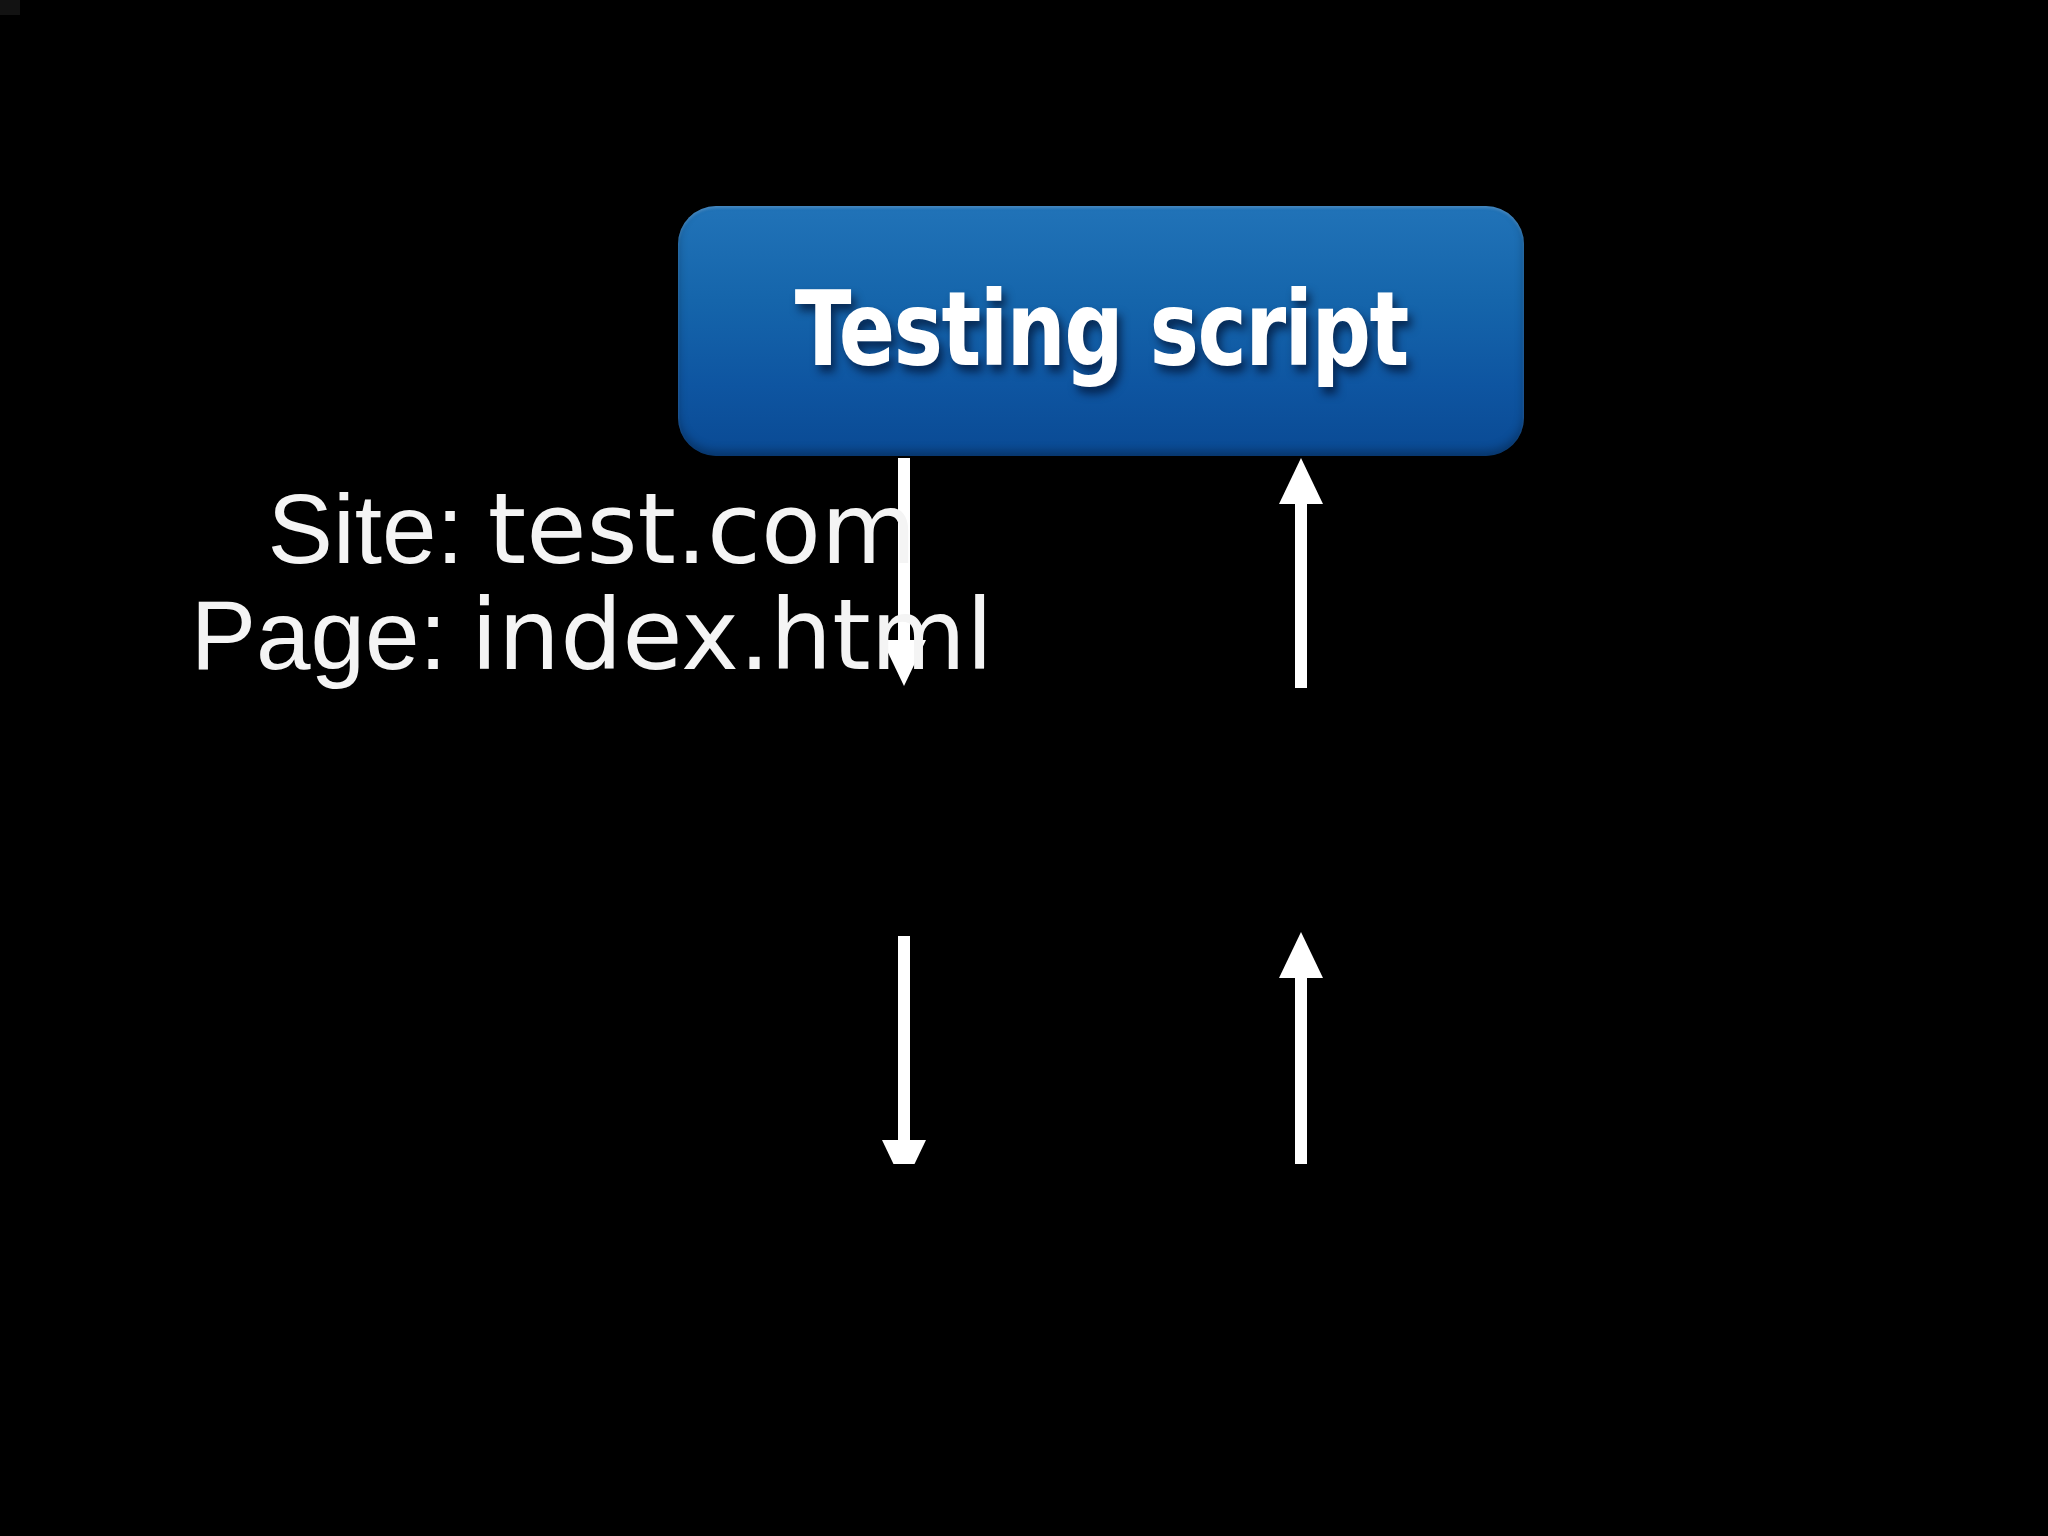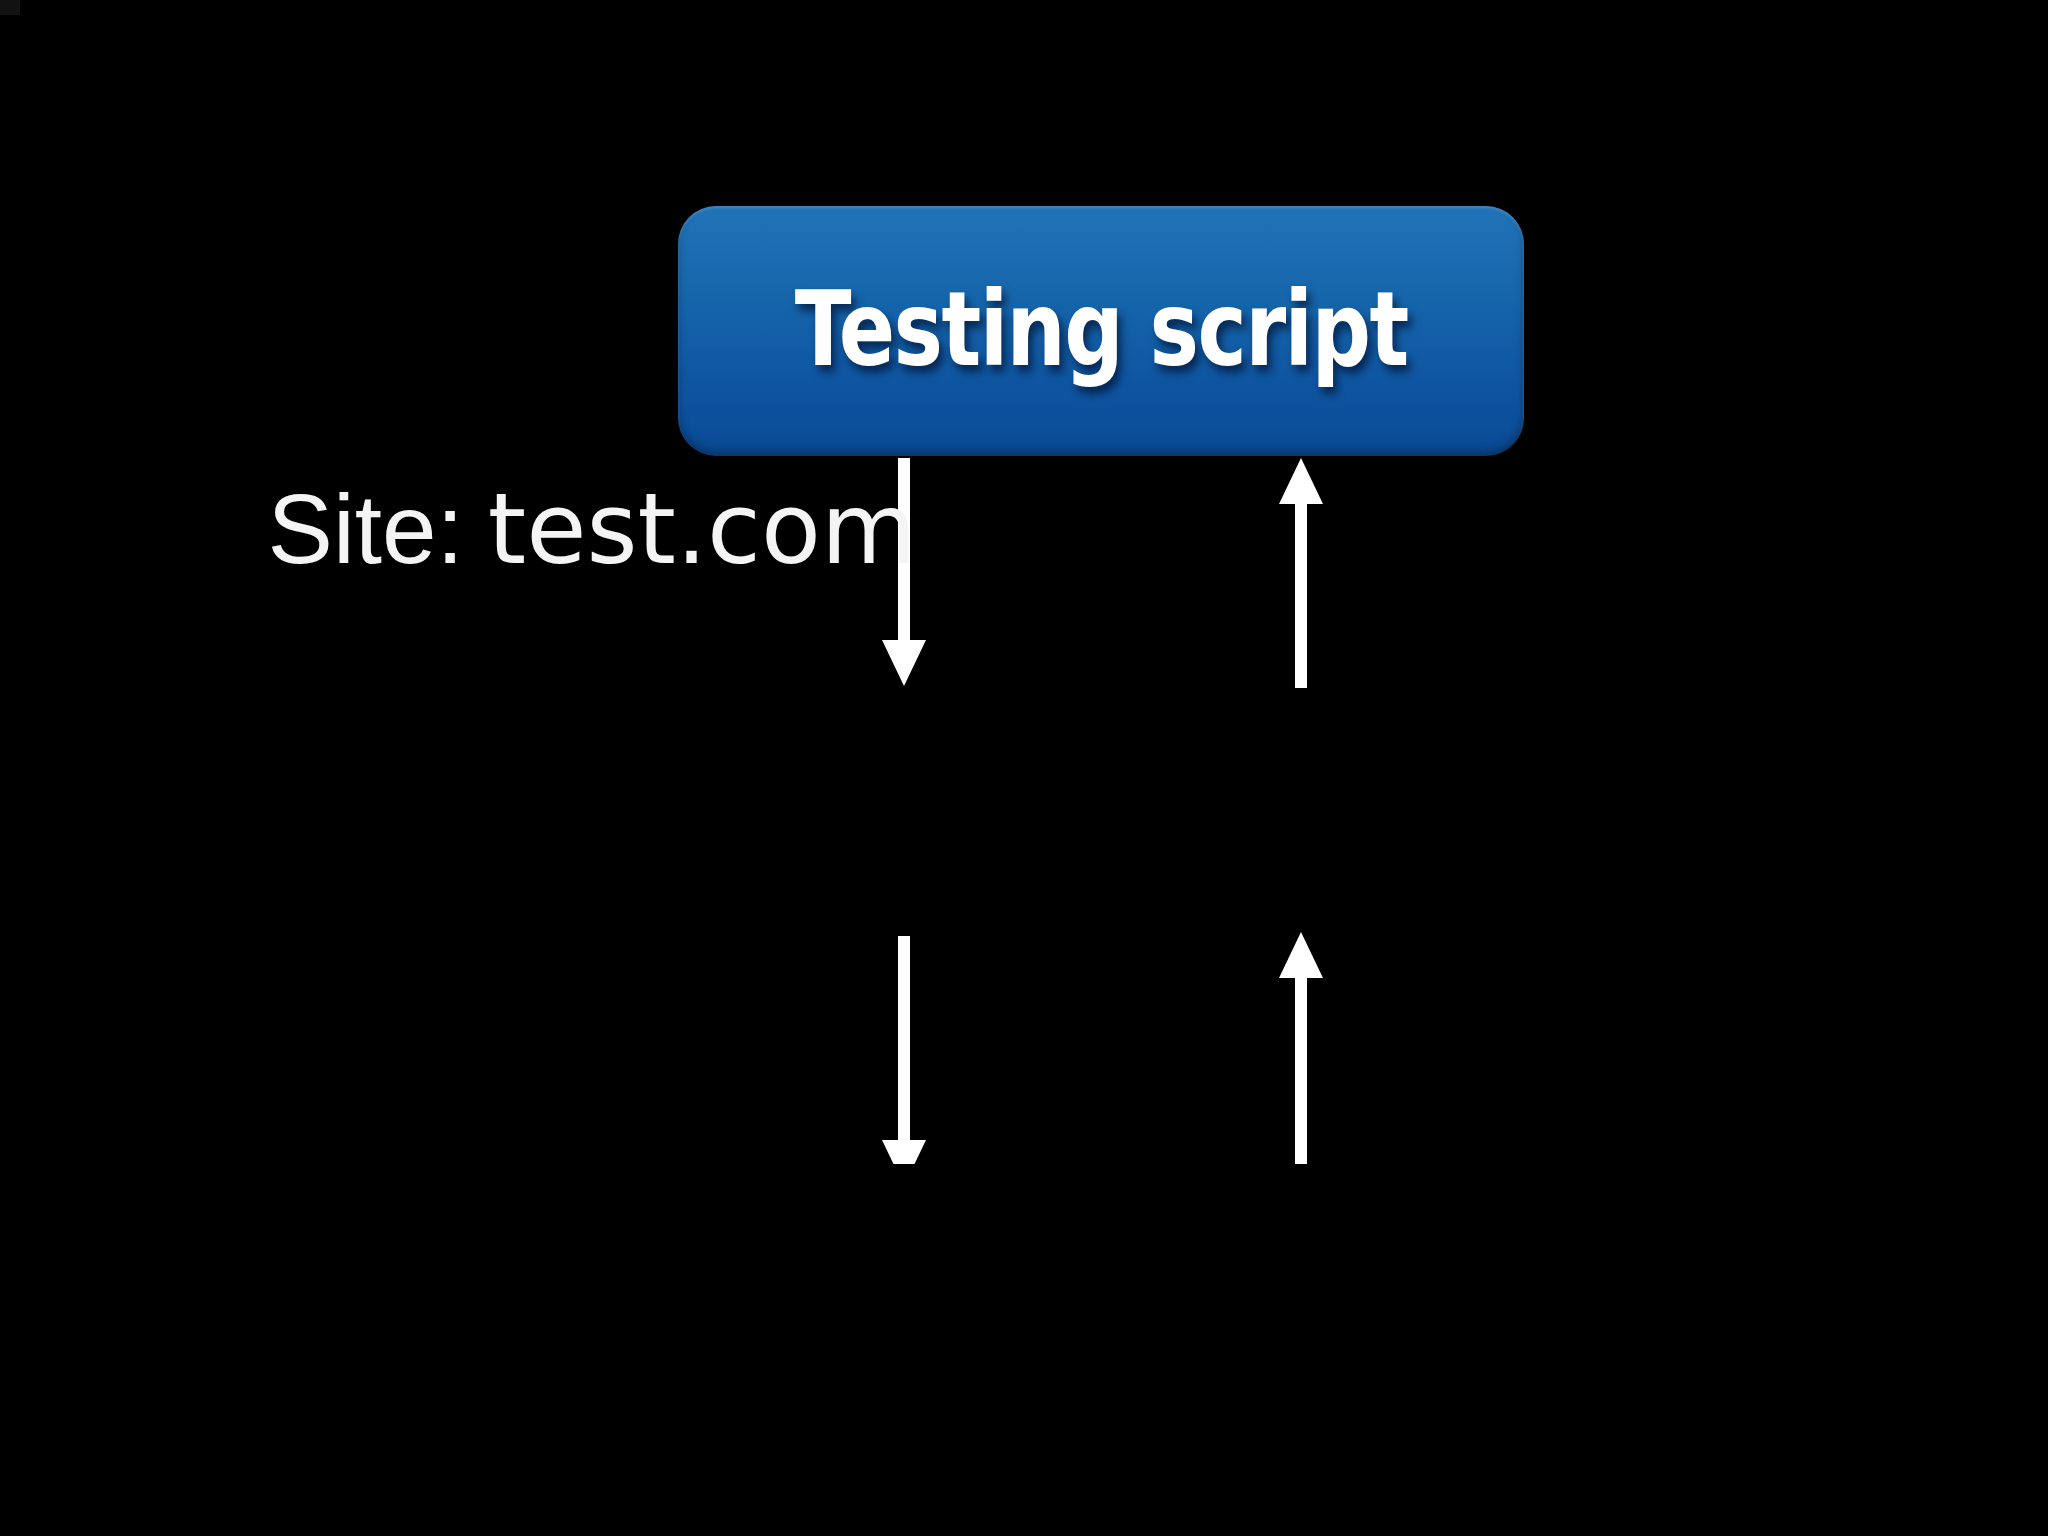--- a/index.html
+++ b/index.html
@@ -124,16 +124,19 @@
     <svg width="46" height="254" viewBox="0 0 46 254" xmlns="http://www.w3.org/2000/svg">
       <polygon points="23,0 1,46 45,46" fill="#ffffff"></polygon>
       <rect x="17" y="44" width="12" height="210" fill="#ffffff"></rect>
     </svg>
   </div>
 
   <div class="edge-label" id="label-request">
     <div>
       <span class="label-prefix">Site:</span><span class="label-value">test.com</span>
     </div>
+    <div>
+      <span class="label-prefix">Page:</span><span class="label-value">index.html</span>
+    </div>
   </div>
 
 
 </div>
 
 </body></html>

